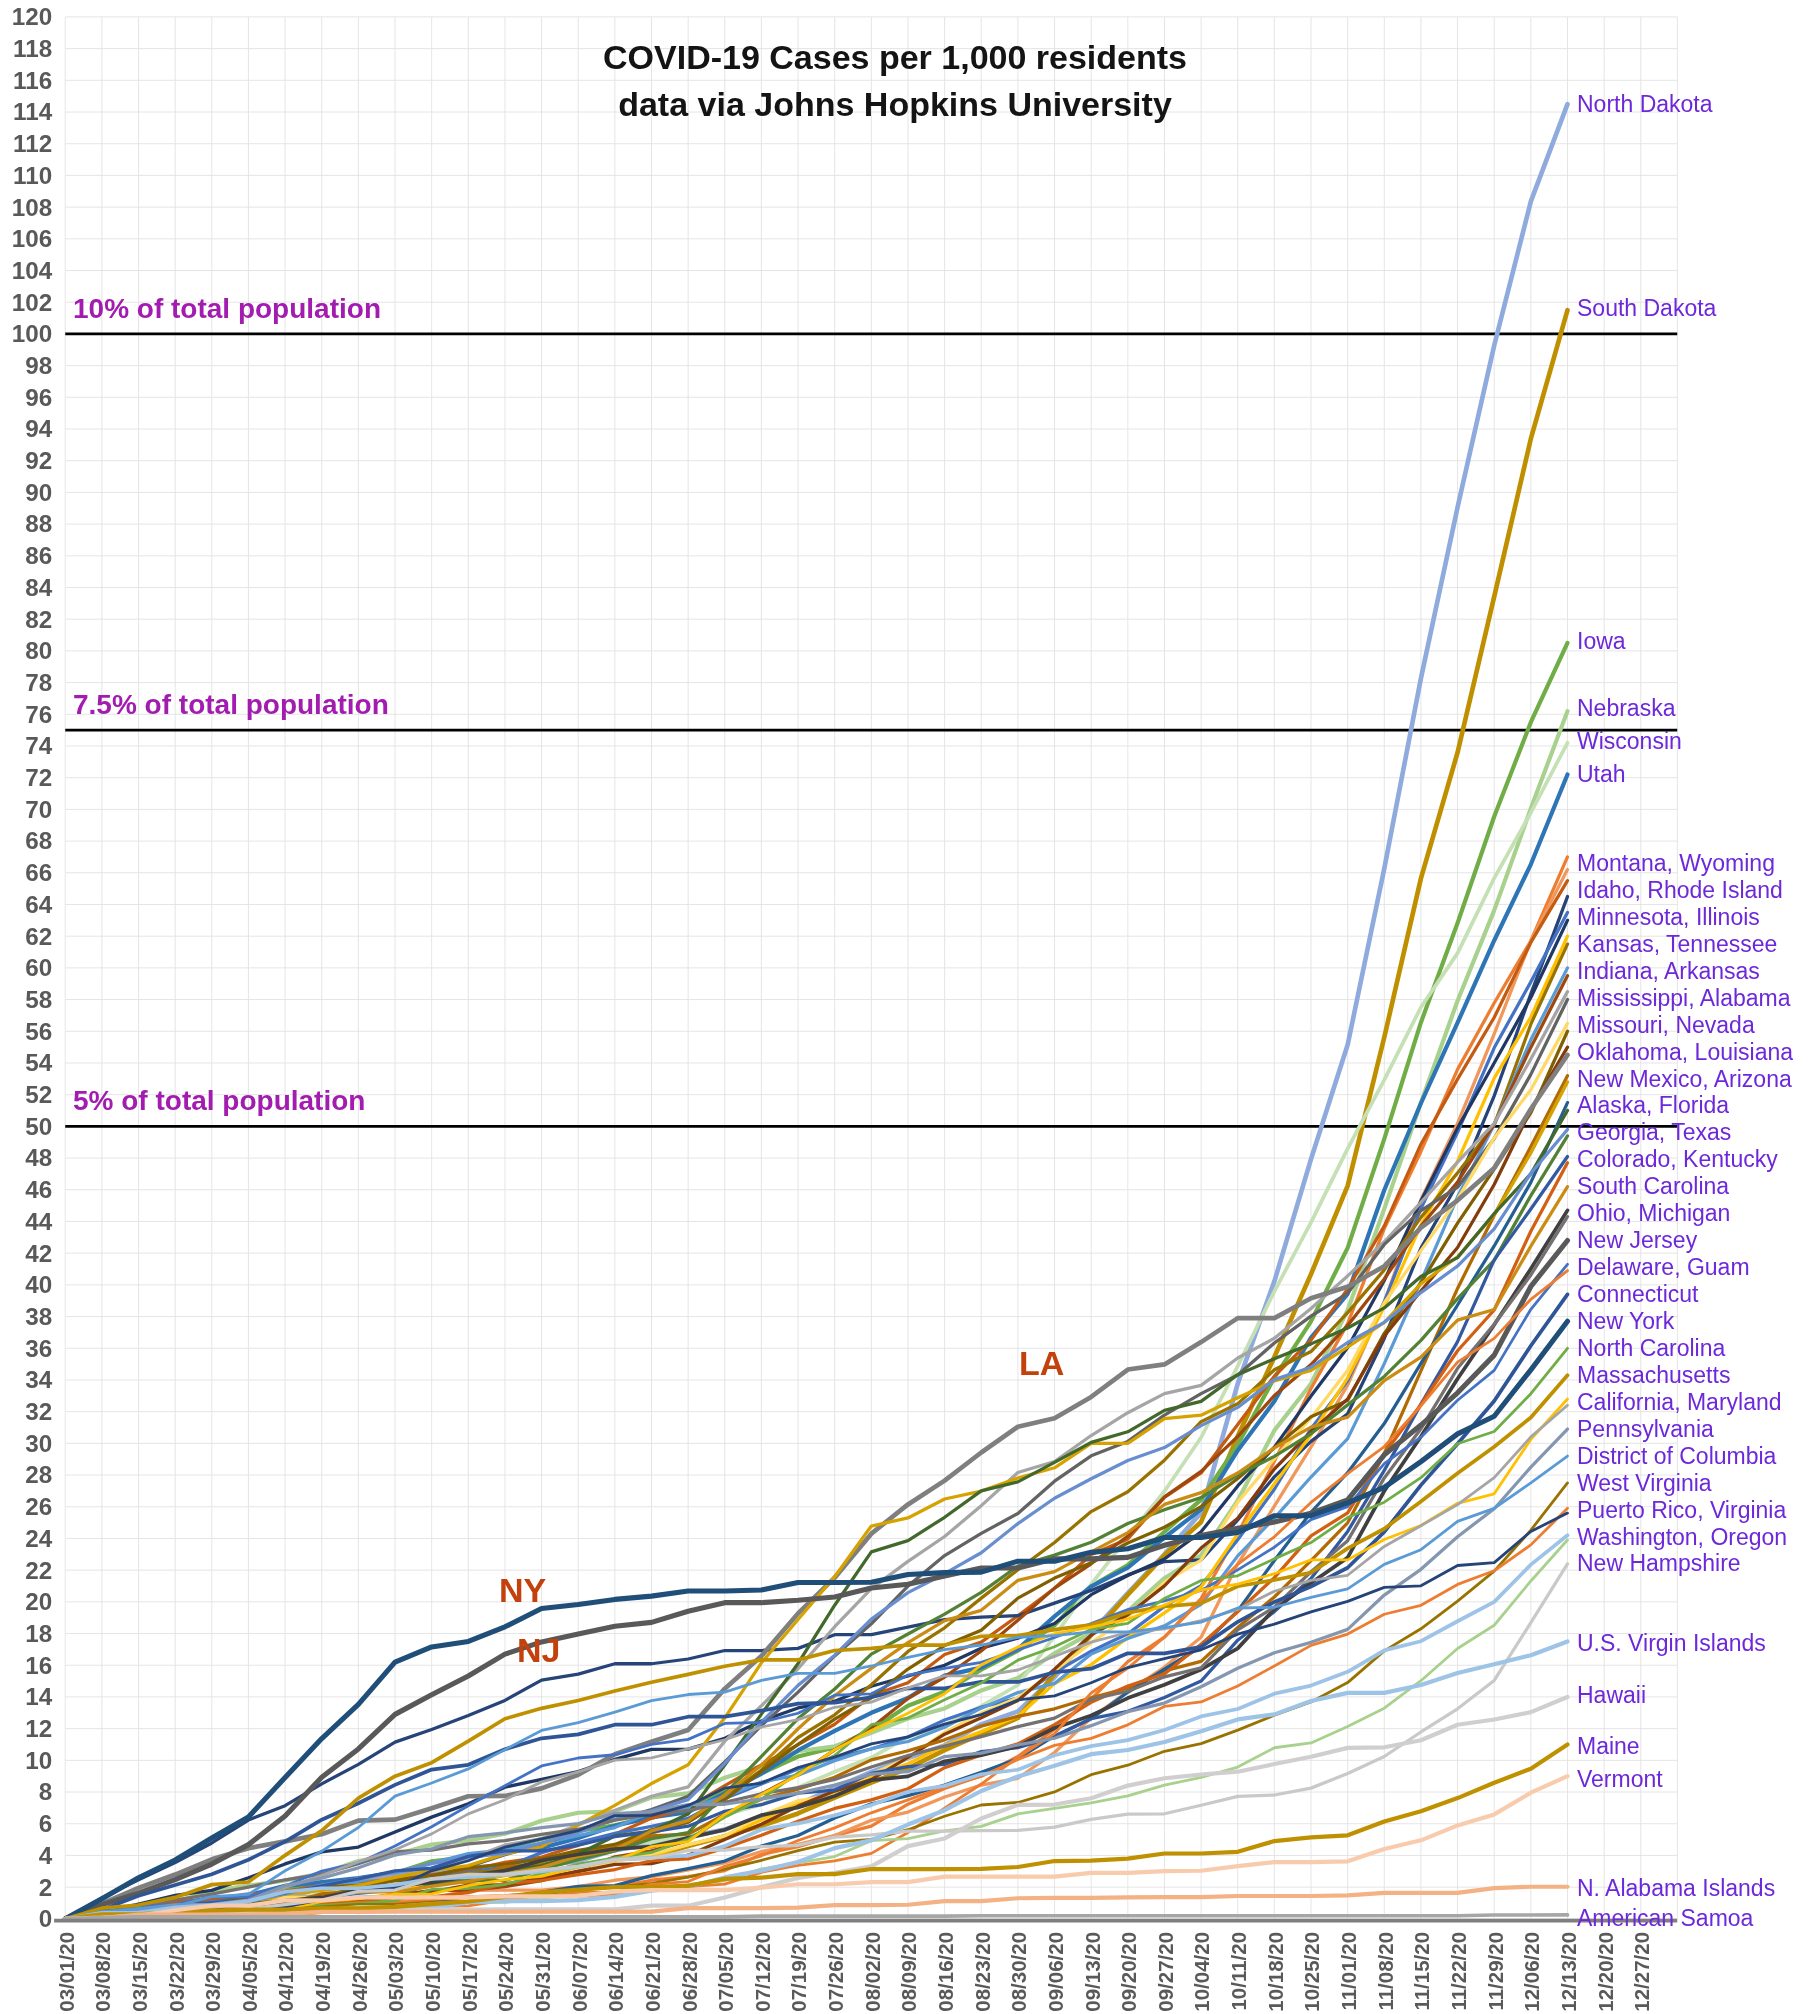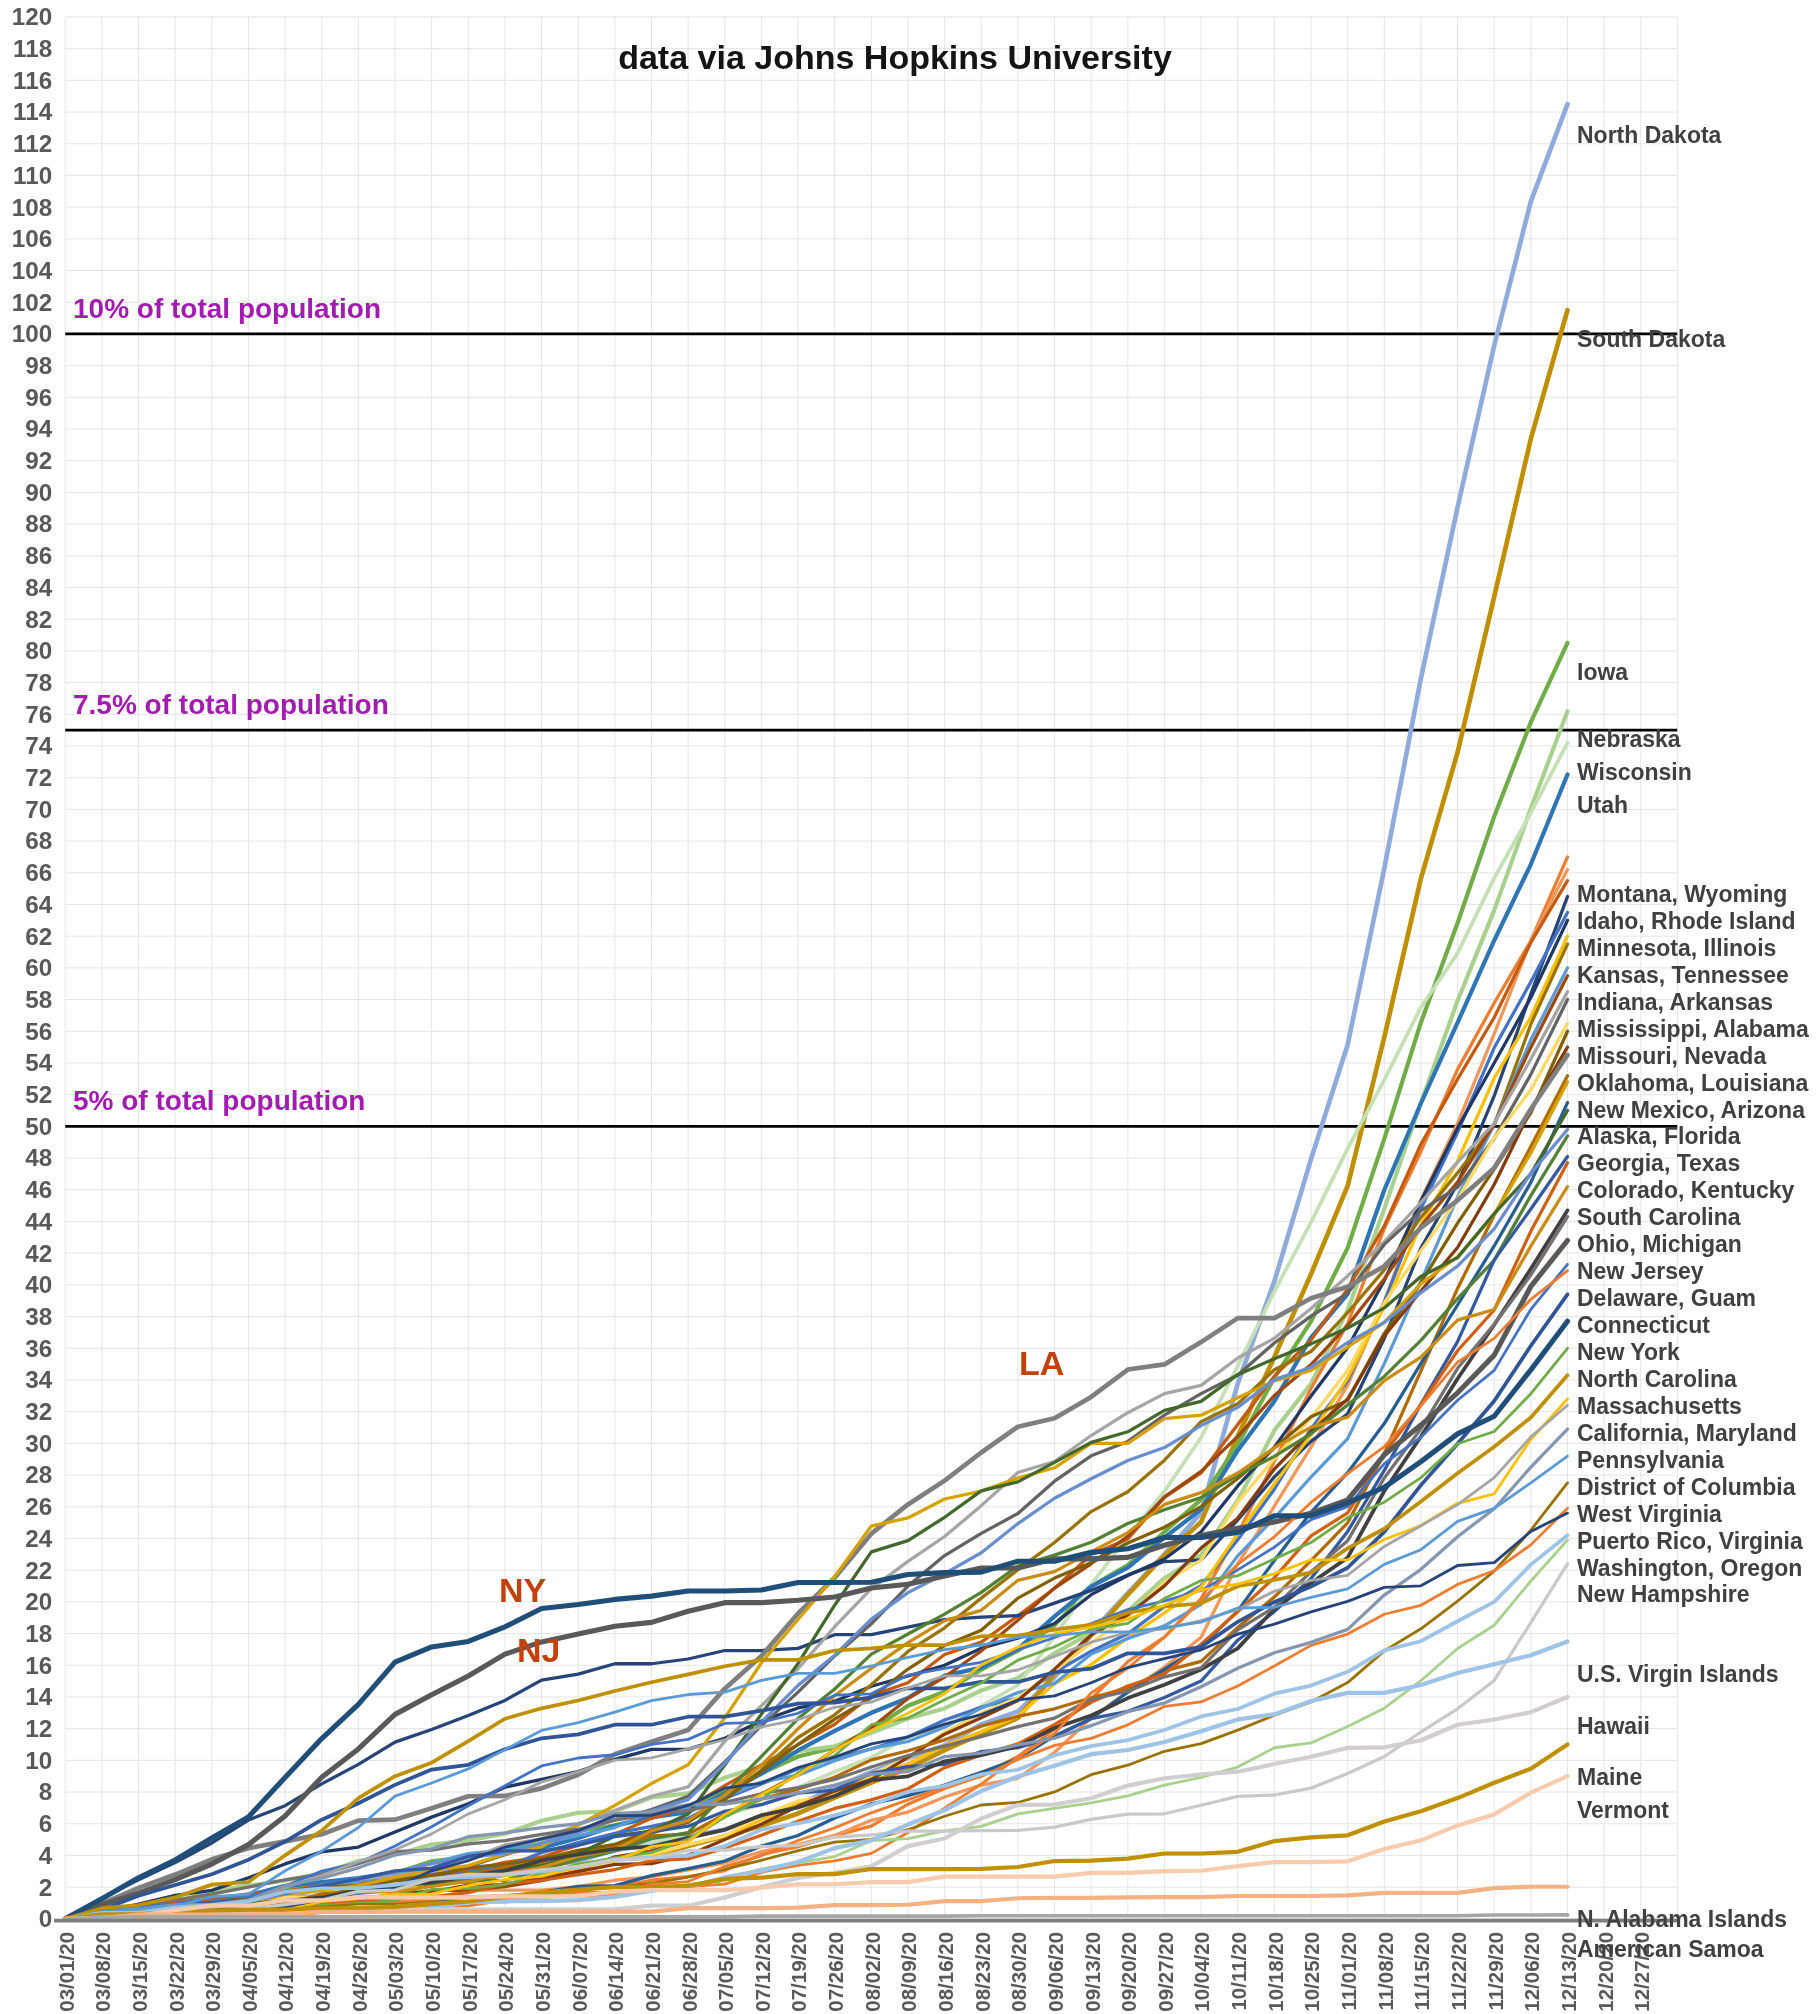--- a/index.html
+++ b/index.html
@@ -3,22 +3,22 @@
 <meta charset="utf-8">
 <style>
   html,body{margin:0;padding:0;background:#ffffff;}
   #canvas{position:relative;width:1818px;height:2015px;background:#ffffff;overflow:hidden;
           font-family:"Liberation Sans","DejaVu Sans",sans-serif;}
   #chart-svg{position:absolute;left:0;top:0;}
   .title-block{position:absolute;left:373px;top:34px;width:1044px;text-align:center;
                color:#141414;font-weight:bold;font-size:34px;line-height:47px;}
   .ref-line-label{position:absolute;font-size:28px;font-weight:bold;color:#a21caf;white-space:nowrap;}
   .inline-label{position:absolute;font-size:34px;font-weight:bold;color:#c2410c;white-space:nowrap;}
-  .state-label{position:absolute;left:1577px;font-size:23px;line-height:26px;font-weight:bold;
-               color:#404040;white-space:nowrap;margin-top:31px;}
+  .state-label{position:absolute;left:1577px;font-size:23px;line-height:26px;font-weight:normal;
+               color:#6d28d9;white-space:nowrap;}
 </style>
 </head>
 <body>
 
 <div id="canvas">
   <svg id="chart-svg" width="1818" height="2015" viewBox="0 0 1950 2161">
       <line x1="70" y1="2058.0" x2="1799" y2="2058.0" stroke="#E3E3E3" stroke-width="1"></line>
       <line x1="70" y1="2024.0" x2="1799" y2="2024.0" stroke="#E3E3E3" stroke-width="1"></line>
       <line x1="70" y1="1990.0" x2="1799" y2="1990.0" stroke="#E3E3E3" stroke-width="1"></line>
       <line x1="70" y1="1956.0" x2="1799" y2="1956.0" stroke="#E3E3E3" stroke-width="1"></line>
@@ -284,20 +284,21 @@
       <text x="1493.8" y="2072" text-anchor="end" transform="rotate(-90 1493.8 2072)" font-size="22" font-weight="bold" fill="#595959">11/08/20</text>
       <text x="1533.1" y="2072" text-anchor="end" transform="rotate(-90 1533.1 2072)" font-size="22" font-weight="bold" fill="#595959">11/15/20</text>
       <text x="1572.4" y="2072" text-anchor="end" transform="rotate(-90 1572.4 2072)" font-size="22" font-weight="bold" fill="#595959">11/22/20</text>
       <text x="1611.7" y="2072" text-anchor="end" transform="rotate(-90 1611.7 2072)" font-size="22" font-weight="bold" fill="#595959">11/29/20</text>
       <text x="1651.0" y="2072" text-anchor="end" transform="rotate(-90 1651.0 2072)" font-size="22" font-weight="bold" fill="#595959">12/06/20</text>
       <text x="1690.3" y="2072" text-anchor="end" transform="rotate(-90 1690.3 2072)" font-size="22" font-weight="bold" fill="#595959">12/13/20</text>
       <text x="1729.6" y="2072" text-anchor="end" transform="rotate(-90 1729.6 2072)" font-size="22" font-weight="bold" fill="#595959">12/20/20</text>
       <text x="1768.9" y="2072" text-anchor="end" transform="rotate(-90 1768.9 2072)" font-size="22" font-weight="bold" fill="#595959">12/27/20</text>
     </svg>
   <div class="title-block">
+    <div>COVID-19 Cases per 1,000 residents</div>
     <div>data via Johns Hopkins University</div>
   </div>
   <div id="annotations">
       <div class="ref-line-label" style="left: 73px; top: 293px;">10% of total population</div>
       <div class="ref-line-label" style="left: 73px; top: 689px;">7.5% of total population</div>
       <div class="ref-line-label" style="left: 73px; top: 1085px;">5% of total population</div>
       <div class="inline-label" style="left: 1019px; top: 1344px;">LA</div>
       <div class="inline-label" style="left: 499px; top: 1571px;">NY</div>
       <div class="inline-label" style="left: 517px; top: 1631px;">NJ</div>
       <div class="state-label" style="left: 1577px; top: 91px;">North Dakota</div>

